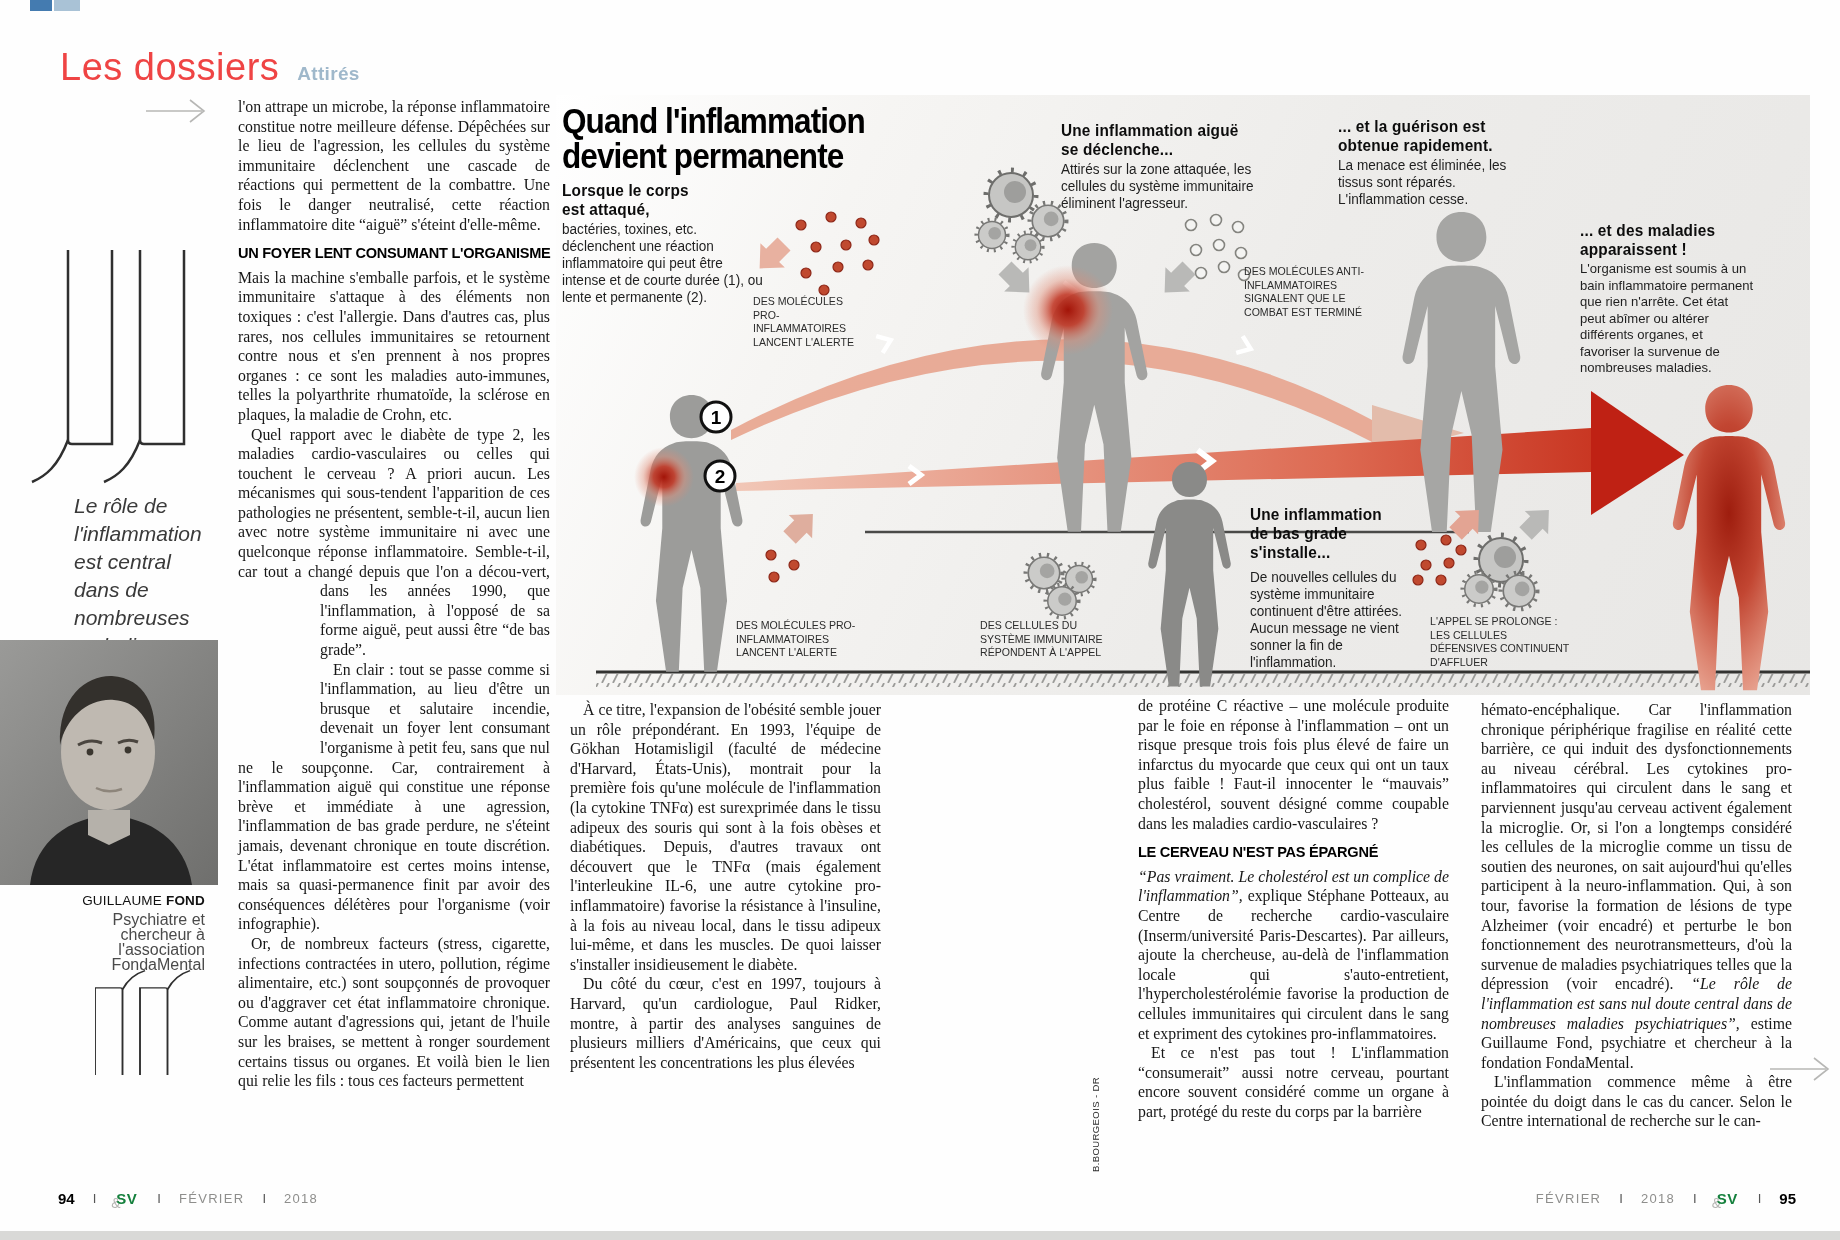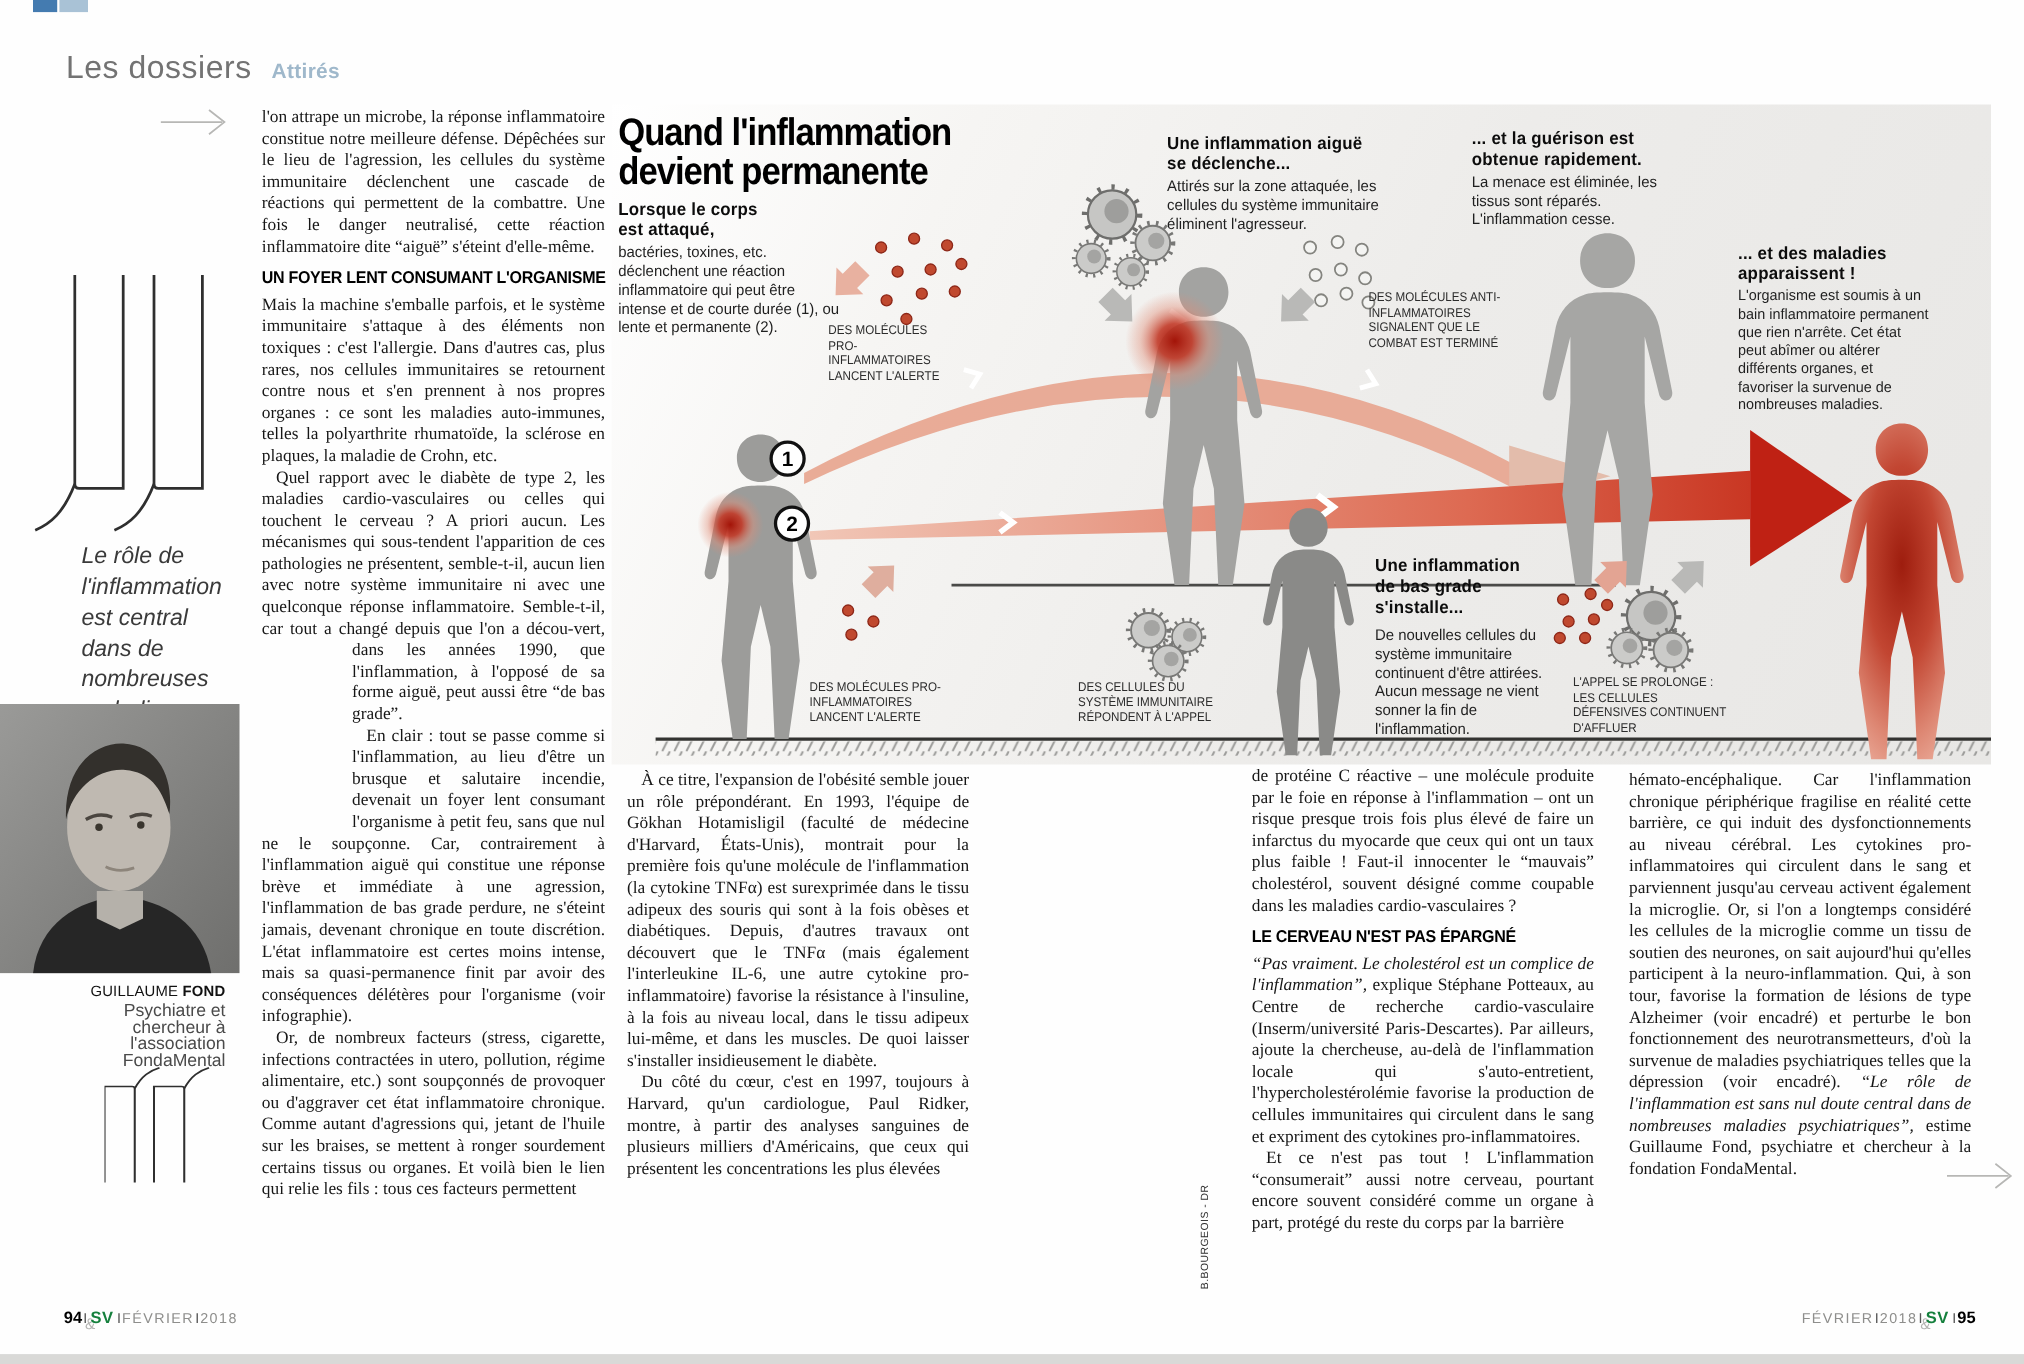--- a/index.html
+++ b/index.html
@@ -4,23 +4,23 @@
 <style>
   html,body{margin:0;padding:0;background:#e9e9e7;}
   #page{position:relative;width:1840px;height:1240px;background:#fefefe;overflow:hidden;
         font-family:"Liberation Sans",sans-serif;}
   .abs{position:absolute;}
 
   
   #tab1{left:30px;top:0;width:22px;height:11px;background:#447bb0;}
   #tab2{left:54px;top:0;width:26px;height:11px;background:#a9c2d6;}
   #hdr{left:60px;top:46px;display:flex;align-items:baseline;gap:18px;}
-  #hdr .dossiers{font-size:29px;font-weight:300;color:#737373;letter-spacing:.5px;}
+  #hdr .dossiers{font-size:38px;font-weight:300;color:#ef4444;letter-spacing:.5px;}
   #hdr .topic{font-size:19px;font-weight:700;color:#9fb8cb;letter-spacing:.3px;}
-  .foot{display:flex;align-items:center;gap:1px;font-size:13px;letter-spacing:1.3px;color:#8e8e8c;}
+  .foot{display:flex;align-items:center;gap:18px;font-size:13px;letter-spacing:1.3px;color:#8e8e8c;}
   .foot .pg{font-weight:700;font-size:15px;color:#000;letter-spacing:0;}
   .foot .bar{color:#555;font-weight:400;letter-spacing:0;}
   .svlogo{position:relative;display:inline-block;padding:0 2px;}
   .svlogo .amp{position:absolute;left:-3px;top:5px;color:#b4b4b2;font-size:14px;font-weight:400;z-index:0;}
   .svlogo .txt{position:relative;z-index:1;font-weight:800;font-size:15px;color:#15803d;letter-spacing:.5px;}
   #footer-l{left:58px;top:1190px;}
   #footer-r{right:44px;top:1190px;}
   #bottom-edge{left:0;top:1231px;width:1840px;height:9px;background:#d9d9d7;}
 
   
@@ -144,20 +144,21 @@
 
   <div class="serif-col" style="left:1115px;top:696px;width:311px;">
     <p>de protéine C réactive – une molécule produite par le foie en réponse à l'inflammation – ont un risque presque trois fois plus élevé de faire un infarctus du myocarde que ceux qui ont un taux plus faible ! Faut-il innocenter le “mauvais” cholestérol, souvent désigné comme coupable dans les maladies cardio-vasculaires ?</p>
     <div class="subhead">LE CERVEAU N'EST PAS ÉPARGNÉ</div>
     <p><span class="it">“Pas vraiment. Le cholestérol est un complice de l'inflammation”,</span><span> explique Stéphane Potteaux, au Centre de recherche cardio-vasculaire (Inserm/université Paris-Descartes). Par ailleurs, ajoute la chercheuse, au-delà de l'inflammation locale qui s'auto-entretient, l'hypercholestérolémie favorise la production de cellules immunitaires qui circulent dans le sang et expriment des cytokines pro-inflammatoires.</span></p>
     <p class="ind">Et ce n'est pas tout ! L'inflammation “consumerait” aussi notre cerveau, pourtant encore souvent considéré comme un organe à part, protégé du reste du corps par la barrière</p>
   </div>
 
   <div class="serif-col" style="left:1458px;top:700px;width:311px;">
     <p><span>hémato-encéphalique. Car l'inflammation chronique périphérique fragilise en réalité cette barrière, ce qui induit des dysfonctionnements au niveau cérébral. Les cytokines pro-inflammatoires qui circulent dans le sang et parviennent jusqu'au cerveau activent également la microglie. Or, si l'on a longtemps considéré les cellules de la microglie comme un tissu de soutien des neurones, on sait aujourd'hui qu'elles participent à la neuro-inflammation. Qui, à son tour, favorise la formation de lésions de type Alzheimer (voir encadré) et perturbe le bon fonctionnement des neurotransmetteurs, d'où la survenue de maladies psychiatriques telles que la dépression (voir encadré). </span><span class="it">“Le rôle de l'inflammation est sans nul doute central dans de nombreuses maladies psychiatriques”,</span><span> estime Guillaume Fond, psychiatre et chercheur à la fondation FondaMental.</span></p>
+    <p class="ind">L'inflammation commence même à être pointée du doigt dans le cas du cancer. Selon le Centre international de recherche sur le can-</p>
   </div>
 
   <div class="abs" id="credit">B.BOURGEOIS - DR</div>
 
   <div class="abs" id="info">
 
     <svg id="info-art" width="1254" height="600" viewBox="0 0 1254 600">
       <defs>
         <path id="person" d="M50,0 C40,0 33,7 33,17 C33,27 40,34 50,34 C60,34 67,27 67,17 C67,7 60,0 50,0 Z
                              M36,38 C26,41 20,49 18,58 L10,98 C9,104 16,106 18,100 L27,64 L27,105 L22,162 L30,218

